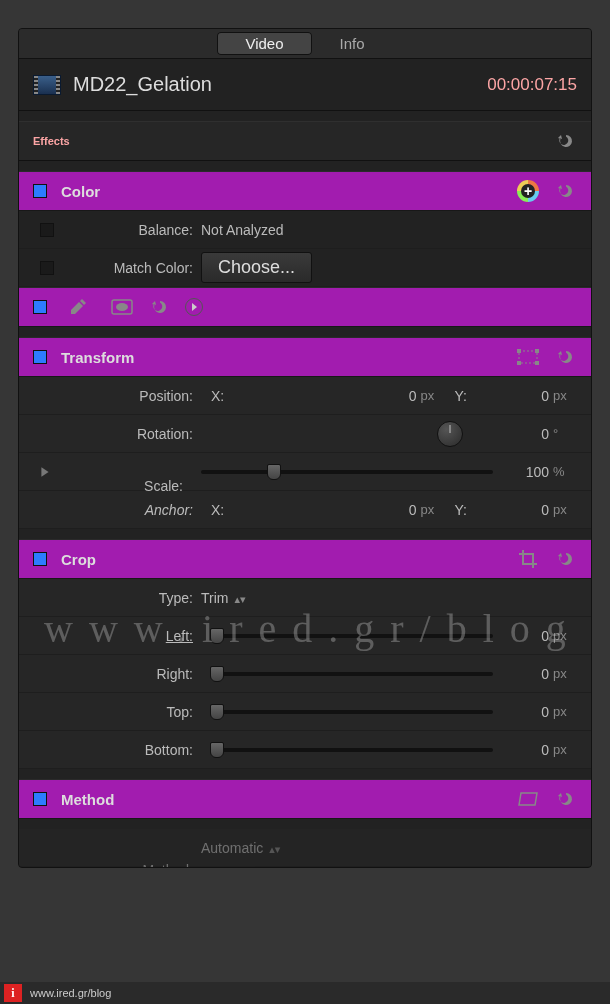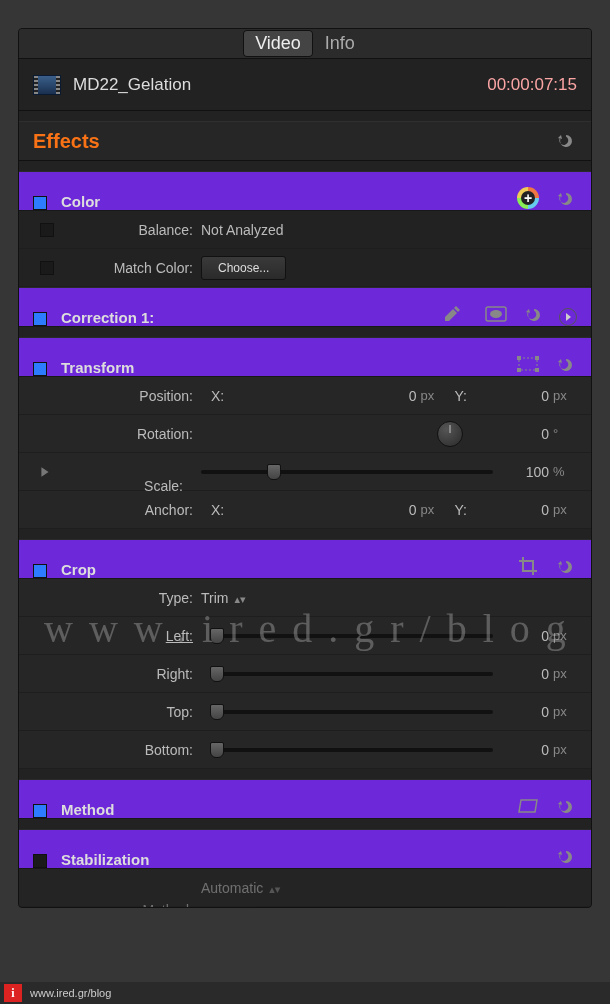--- a/index.html
+++ b/index.html
@@ -1,45 +1,45 @@
 <!DOCTYPE html>
 <html><head>
 <meta charset="utf-8">
 <style>
   * { margin:0; padding:0; box-sizing:border-box; font-family:"Helvetica Neue",Helvetica,Arial,sans-serif; }
   body { background:#363636; width:610px; height:1004px; overflow:hidden; position:relative; }
   .outer-pad { padding:28px 18px 0 18px; }
   .panel { background:#222; border:1px solid #111; border-radius:4px; overflow:hidden; }
   .tabbar { background:#2b2b2b; height:30px; display:flex; justify-content:center; align-items:center; gap:0; border-bottom:1px solid #111; }
-  .tab { font-size:18px; color:#aaa; padding:3px 12px; cursor:pointer; }
+  .tab { font-size:15px; color:#aaa; padding:3px 28px; cursor:pointer; }
   .tab.active { background:#444; color:#eee; border-radius:4px; box-shadow:inset 0 0 0 1px #111; }
   .header { height:52px; display:flex; align-items:center; padding:0 14px; border-bottom:1px solid #111; }
   .clip-icon { width:28px; height:20px; background:linear-gradient(#3a5f8a,#1a3050); border:1px solid #0a1a30; position:relative; margin-right:12px; }
   .clip-icon::before,.clip-icon::after { content:""; position:absolute; top:0; bottom:0; width:4px; background:repeating-linear-gradient(to bottom,#888 0 2px,#222 2px 4px); }
   .clip-icon::before { left:0; }
   .clip-icon::after { right:0; }
-  .clip-name { color:#ddd; font-size:17px; flex:1; }
+  .clip-name { color:#ddd; font-size:20px; flex:1; }
   .timecode { color:#fca5a5; font-size:17px; font-family:Liberation Sans, sans-serif; }
   .section-head { height:40px; background:#262626; border-top:1px solid #2f2f2f; border-bottom:1px solid #111; display:flex; align-items:center; padding:0 14px; }
-  .section-head .title { color:#f97316; font-size:20px; font-weight:600; flex:1; }
+  .section-head .title { color:#fca5a5; font-size:11px; font-weight:600; flex:1; }
   .undo-icon { width:22px; height:22px; display:flex; align-items:center; justify-content:center; color:#888; cursor:pointer; }
-  .group-head { height:40px; background:#6d28d9; border-top:1px solid #2a2a2a; border-bottom:1px solid #181818; display:flex; align-items:flex-end; padding:0 14px; gap:14px; }
+  .group-head { height:40px; background:#a21caf; border-top:1px solid #2a2a2a; border-bottom:1px solid #181818; display:flex; align-items:center; padding:0 14px; gap:14px; }
   .chk { width:14px; height:14px; border:1px solid #111; background:#1a1a1a; }
   .chk.on { background:#2d7cff; }
   .group-title { color:#ddd; font-size:15px; font-weight:600; flex:1; }
   .tool-icn { width:26px; height:24px; display:flex; align-items:center; justify-content:center; color:#888; cursor:pointer; margin-left:4px; }
   .plus-ring { width:22px; height:22px; border-radius:50%; display:flex; align-items:center; justify-content:center; background:conic-gradient(#e74 0 90deg,#6ce 90deg 180deg,#8e5 180deg 270deg,#ec5 270deg 360deg); }
   .plus-ring::after { content:"+"; color:#fff; font-weight:700; background:#222; width:14px; height:14px; border-radius:50%; display:flex; align-items:center; justify-content:center; font-size:14px; }
   .row { display:flex; align-items:center; height:38px; padding:0 14px; background:#262626; border-bottom:1px solid #1e1e1e; }
   .row.dark { background:#222; }
   .chk-slot { width:28px; display:flex; justify-content:center; }
   .disc { width:12px; height:12px; color:#666; margin:0 6px 0 2px; cursor:pointer; }
   .lbl { color:#bbb; font-size:14px; text-align:right; width:110px; padding-right:8px; }
   .val-text { color:#bbb; font-size:14px; }
-  .btn { background:linear-gradient(#3a3a3a,#2a2a2a); border:1px solid #111; color:#ddd; font-size:12px; padding:4px 16px; border-radius:3px; cursor:pointer; }
+  .btn { background:linear-gradient(#3a3a3a,#2a2a2a); border:1px solid #111; color:#ddd; font-size:18px; padding:4px 16px; border-radius:3px; cursor:pointer; }
   .axis { color:#bbb; font-size:14px; margin-left:10px; margin-right:6px; }
   .num { color:#bbb; font-size:14px; width:46px; text-align:right; }
   .unit { color:#888; font-size:13px; margin-left:4px; width:24px; }
   .spacer-flex { flex:1; }
   .slider { position:relative; height:18px; flex:1; margin:0 10px; }
   .slider::before { content:""; position:absolute; left:0; right:0; top:50%; height:4px; background:#111; border-radius:2px; transform:translateY(-50%); }
   .slider-thumb { position:absolute; top:50%; width:14px; height:16px; background:linear-gradient(#666,#444); border:1px solid #111; border-radius:2px 2px 6px 6px; transform:translate(-50%,-50%); }
   .knob { width:26px; height:26px; border-radius:50%; background:radial-gradient(circle at 35% 30%,#555,#2a2a2a); border:1px solid #111; position:relative; }
   .knob::after { content:""; position:absolute; left:50%; top:3px; width:2px; height:8px; background:#888; transform:translateX(-50%); }
   .caret-r { width:18px; height:18px; border:1px solid #555; border-radius:50%; display:flex; align-items:center; justify-content:center; color:#bbb; cursor:pointer; }
@@ -105,21 +105,20 @@
   <div class="row dark">
     <div class="chk-slot">
           <div class="chk"></div>
         </div>
     <div class="lbl" style="width:140px;">Match Color:</div>
     <button class="btn">Choose...</button>
   </div>
 
   <div class="group-head">
     <div class="chk on"></div>
-    <div class="group-title">Correction 1:</div>
     <div class="tool-icn">
       <svg width="20" height="20" viewBox="0 0 20 20">
             <path d="M14 2l4 4-2 2-4-4 2-2zM11 5l4 4-8 8H3v-4l8-8z" fill="#888"></path>
           </svg>
     </div>
     <div class="tool-icn">
       <svg width="22" height="18" viewBox="0 0 22 18">
             <rect x="1" y="2" width="20" height="14" rx="2" fill="none" stroke="#888" stroke-width="1.5"></rect>
             <ellipse cx="11" cy="9" rx="6" ry="4" fill="#888"></ellipse>
           </svg>
@@ -188,21 +187,21 @@
     <div class="lbl" style="width:130px;margin-top:28px;">Scale:</div>
     <div class="slider">
           <div class="slider-thumb" style="left:25%;"></div>
         </div>
     <span class="num">100</span>
     <span class="unit">%</span>
   </div>
 
   <div class="row">
     <div class="chk-slot"></div>
-    <div class="lbl" style="width:140px;">Anchor:</div>
+    <div class="lbl" style="width:140px;font-style:italic;">Anchor:</div>
     <span class="axis">X:</span>
     <div class="spacer-flex"></div>
     <span class="num">0</span>
     <span class="unit">px</span>
     <span class="axis">Y:</span>
     <div style="width:30px;"></div>
     <span class="num">0</span>
     <span class="unit">px</span>
   </div>
 
@@ -280,29 +279,20 @@
     </div>
     <div class="undo-icon">
       <svg width="18" height="16" viewBox="0 0 18 16">
             <path d="M9 2a6 6 0 1 1-5.6 3.9L1 5l3-3 1 4-2.2-.7A4.5 4.5 0 1 0 9 3.5V2z" fill="#888"></path>
           </svg>
     </div>
   </div>
 
   <div class="gap"></div>
 
-  <div class="group-head">
-    <div class="chk"></div>
-    <div class="group-title">Stabilization</div>
-    <div class="undo-icon">
-      <svg width="18" height="16" viewBox="0 0 18 16">
-            <path d="M9 2a6 6 0 1 1-5.6 3.9L1 5l3-3 1 4-2.2-.7A4.5 4.5 0 1 0 9 3.5V2z" fill="#888"></path>
-          </svg>
-    </div>
-  </div>
 
   <div class="row" style="opacity:.5;">
     <div class="chk-slot"></div>
     <div class="lbl" style="width:140px;margin-top:44px;">Method:</div>
     <div class="val-text">
       <span>Automatic</span><span class="sort-caret">▴▾</span>
     </div>
   </div>
 
 </div>

